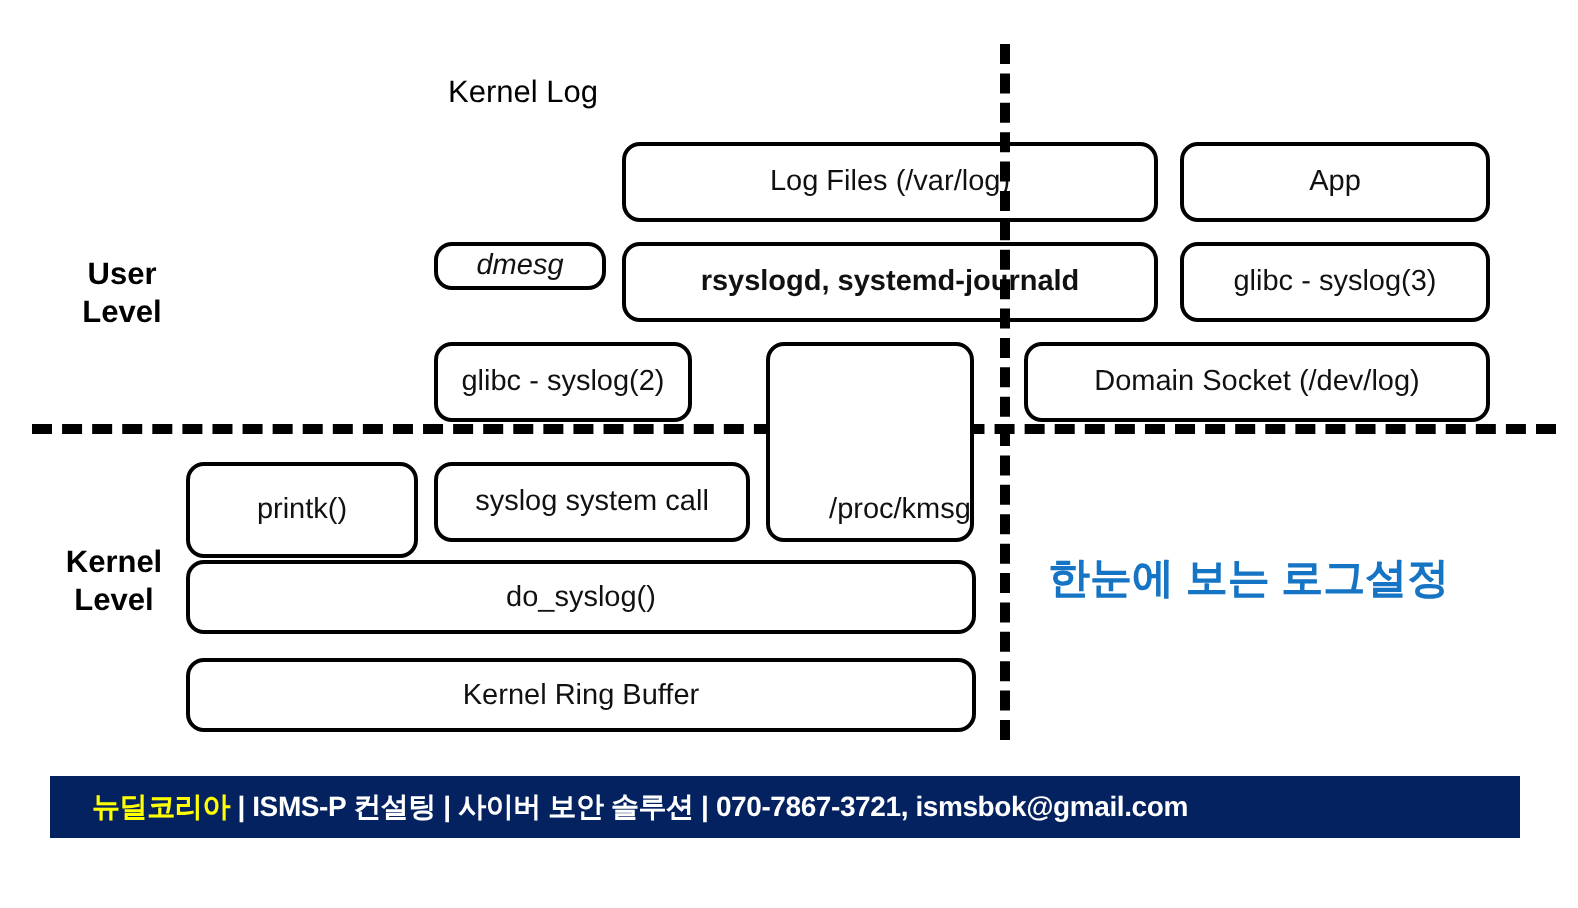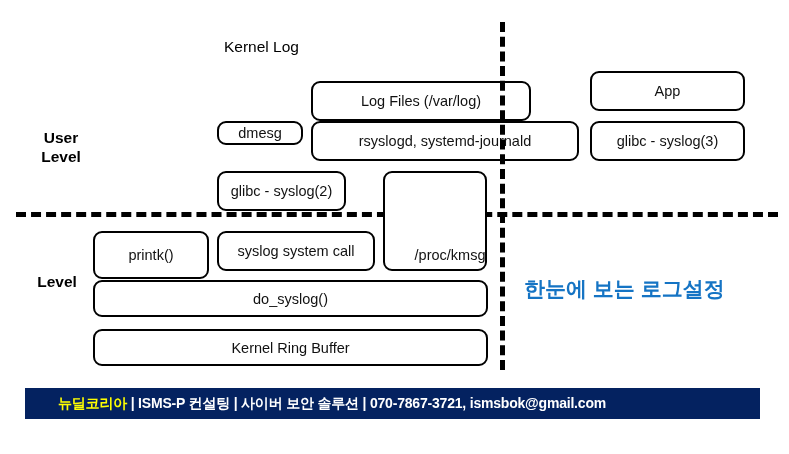--- a/index.html
+++ b/index.html
@@ -60,25 +60,25 @@
     justify-content: center;
     font-size: 14.5px;
     color: #111111;
     text-align: center;
     padding: 0 6px;
     white-space: nowrap;
     z-index: 5;
   }
 
   
-  #box-log-files     { left: 311px; top: 81px;  width: 220px; height: 40px; }
+  #box-log-files     { left: 311px; top: 71px;  width: 268px; height: 40px; }
   #box-app           { left: 590px; top: 71px;  width: 155px; height: 40px; }
   
-  #box-dmesg         { left: 217px; top: 121px; width: 86px;  height: 24px; }
-  #box-rsyslogd      { left: 311px; top: 121px; width: 268px; height: 40px; }
+  #box-dmesg         { left: 217px; top: 121px; width: 86px;  height: 24px; font-style: italic; }
+  #box-rsyslogd      { left: 311px; top: 121px; width: 268px; height: 40px; font-weight: bold; }
   #box-glibc3        { left: 590px; top: 121px; width: 155px; height: 40px; text-align: right; }
   
   #box-glibc2        { left: 217px; top: 171px; width: 129px; height: 40px; }
   #box-domain-socket { left: 512px; top: 171px; width: 233px; height: 40px; }
   
   #box-proc-kmsg     { left: 383px; top: 171px; width: 104px; height: 100px;
                        align-items: flex-end; padding-bottom: 6px; padding-left: 36px; }
   
   #box-printk        { left: 93px;  top: 231px; width: 116px; height: 48px; }
   #box-syslog-call   { left: 217px; top: 231px; width: 158px; height: 40px; }
@@ -129,55 +129,57 @@
     background: #042260;
     display: flex;
     align-items: center;
     z-index: 10;
   }
   #footer-text {
     font-size: 14px;
     font-weight: bold;
     color: #ffffff;
     white-space: nowrap;
-    padding-left: 33px;
+    padding-left: 21px;
     letter-spacing: -0.2px;
   }
   #footer-brand {
     color: #ffff00;
     font-weight: bold;
   }
 </style>
 </head>
 <body>
 
 <div id="canvas">
 
   <div class="col-header" id="hdr-kernel-log">Kernel Log</div>
   <div class="col-header" id="hdr-app-log">App Log</div>
 
   <div class="level-label" id="lbl-user">
     <div>User</div>
     <div>Level</div>
   </div>
   <div class="level-label" id="lbl-kernel">
+    <div>Kernel</div>
     <div>Level</div>
   </div>
 
   <div id="divider-horizontal"></div>
   <div id="divider-vertical"></div>
 
   <div class="node" id="box-log-files">Log Files (/var/log)</div>
   <div class="node" id="box-app">App</div>
 
   <div class="node" id="box-dmesg">dmesg</div>
   <div class="node" id="box-rsyslogd">rsyslogd, systemd-journald</div>
   <div class="node" id="box-glibc3">glibc - syslog(3)</div>
 
   <div class="node" id="box-glibc2">glibc - syslog(2)</div>
+  <div class="node" id="box-domain-socket">Domain Socket (/dev/log)</div>
   <div class="node" id="box-proc-kmsg">/proc/kmsg</div>
 
   <div class="node" id="box-printk">printk()</div>
   <div class="node" id="box-syslog-call">syslog system call</div>
   <div class="node" id="box-do-syslog">do_syslog()</div>
   <div class="node" id="box-ring-buffer">Kernel Ring Buffer</div>
 
   <div id="caption-korean">한눈에 보는 로그설정</div>
 
   <div id="footer-bar">

